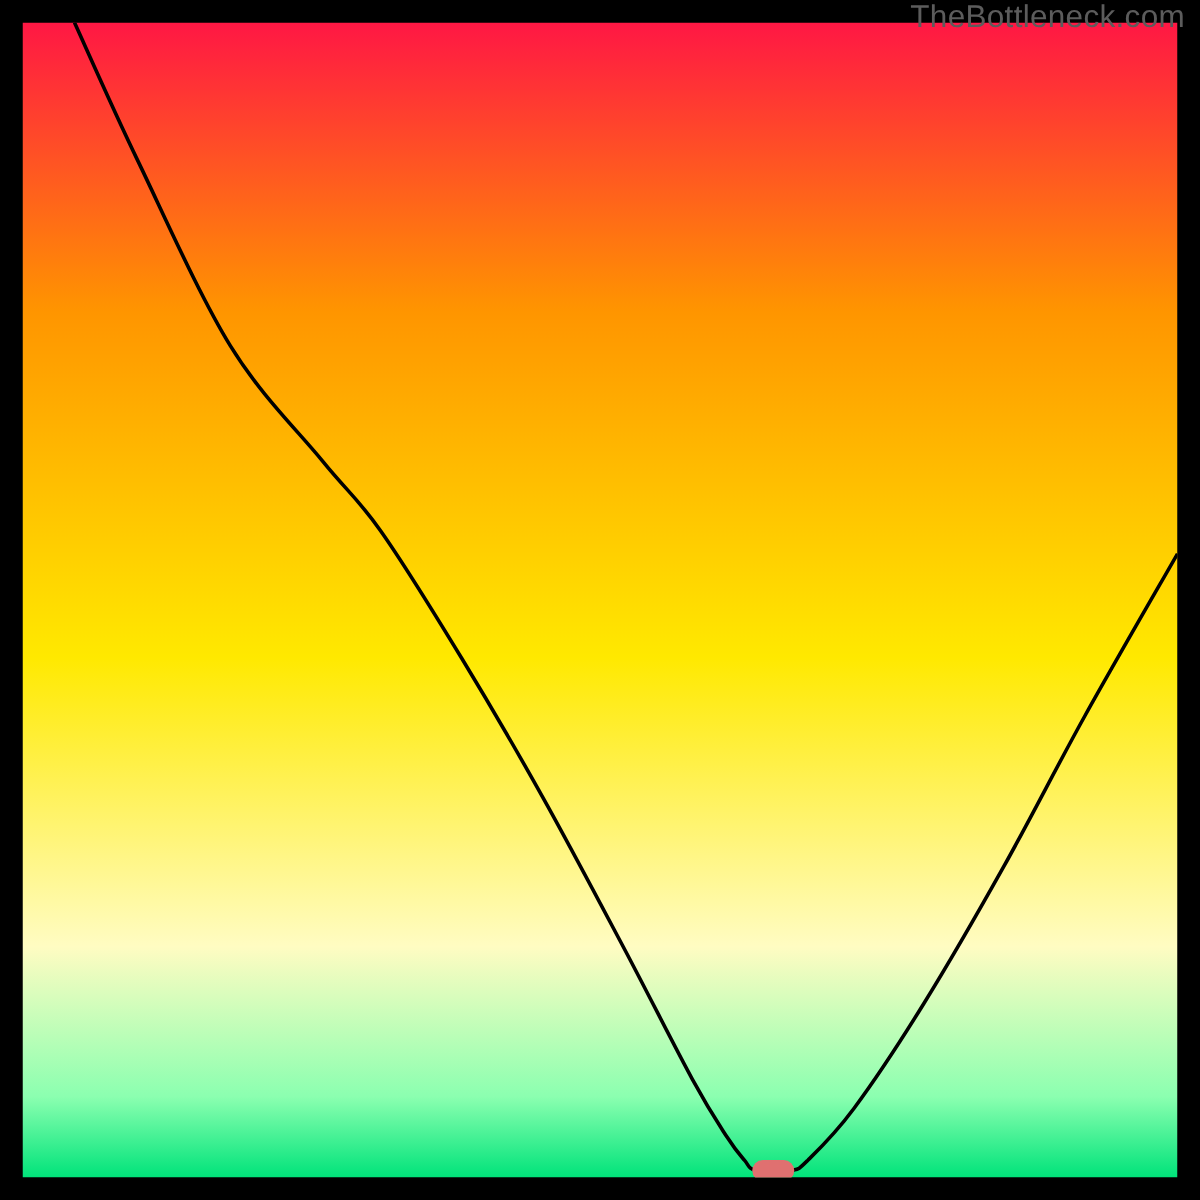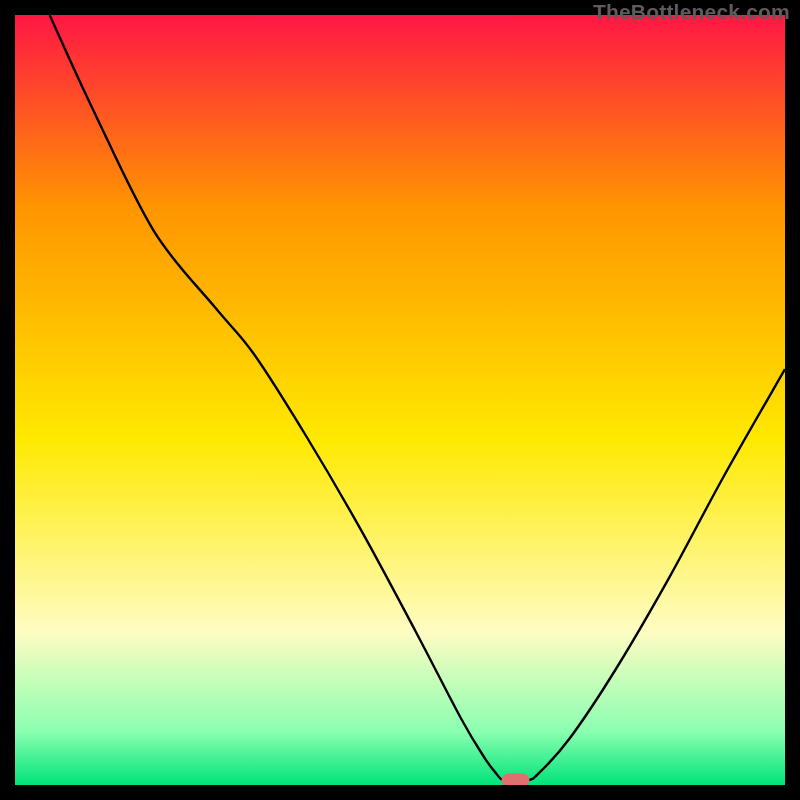--- a/index.html
+++ b/index.html
@@ -23,21 +23,21 @@
     width: 770px;
     height: 770px;
     display: block;
   }
   .watermark {
     position: absolute;
     top: 0;
     right: 10px;
     font-family: Arial, Helvetica, sans-serif;
     font-size: 21px;
-    font-weight: 700;
+    font-weight: 400;
     color: #5c5c5c;
     letter-spacing: 0.2px;
   }
 </style>
 </head>
 <body>
 <div class="frame">
 
 <svg class="plot-area" viewBox="0 0 770 770" preserveAspectRatio="none">
   <defs>

